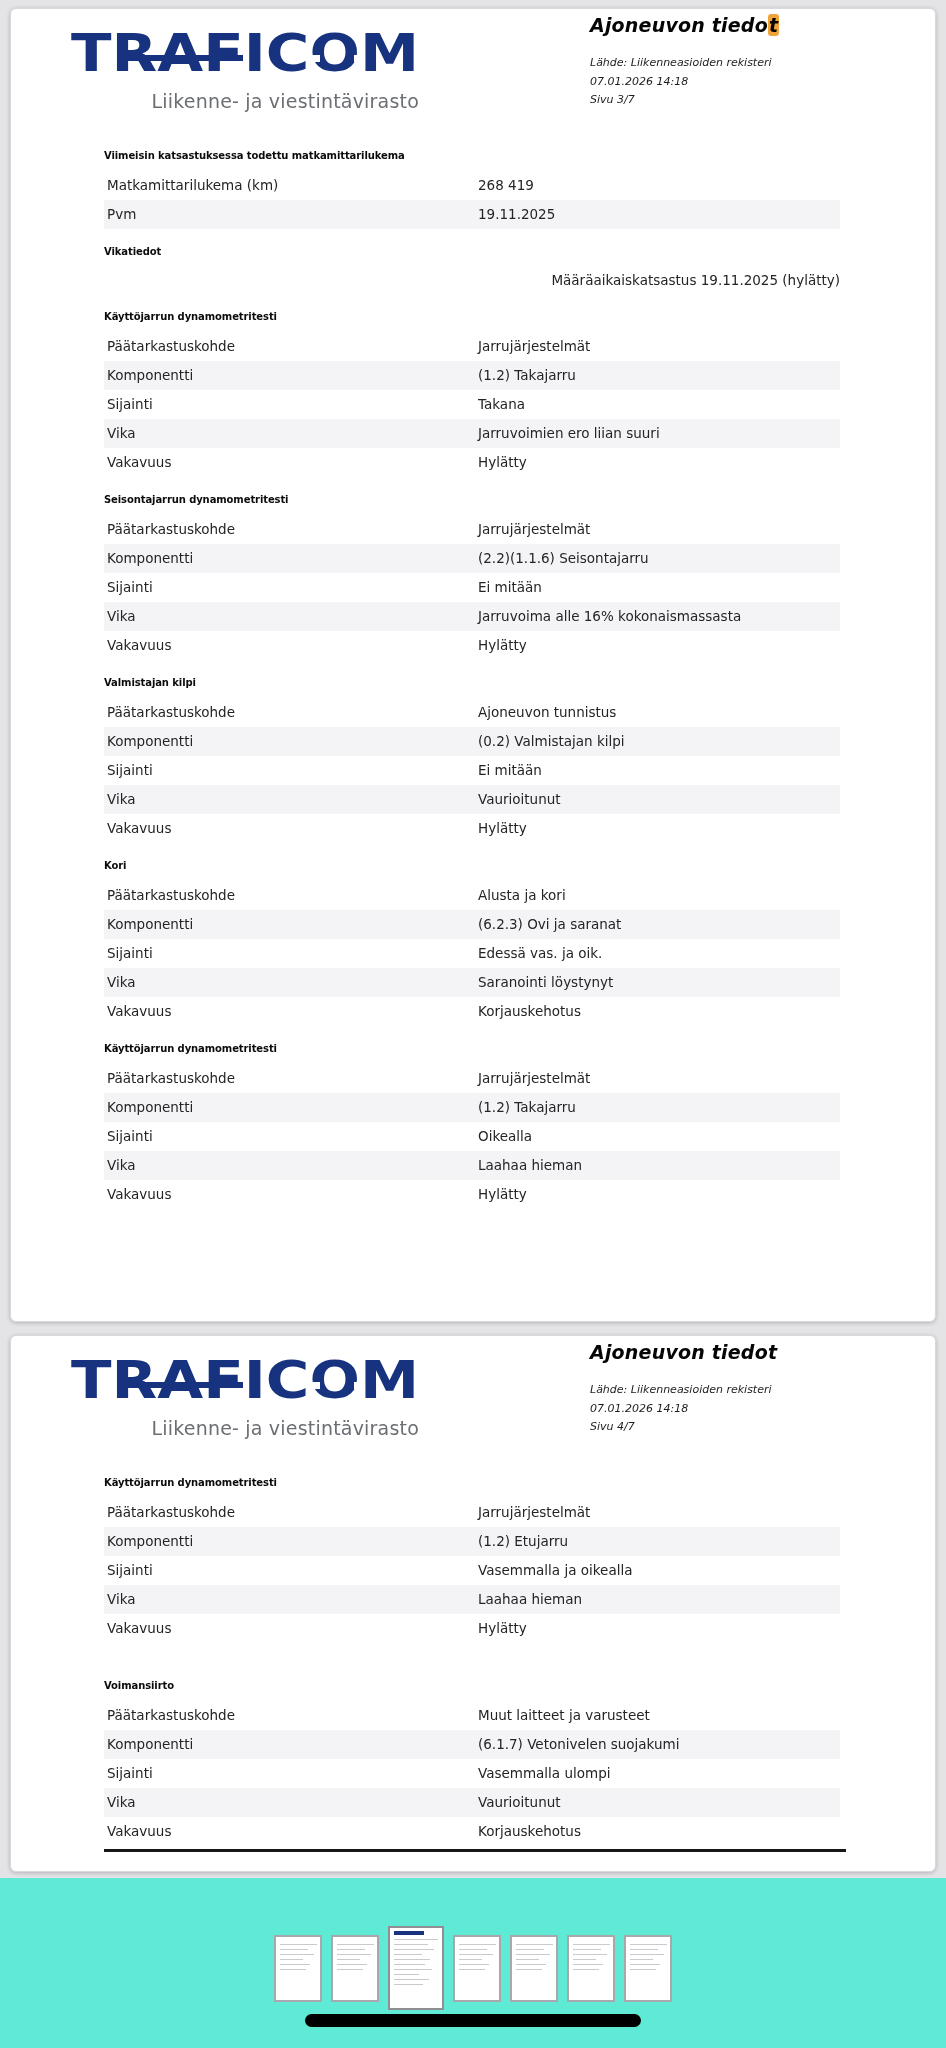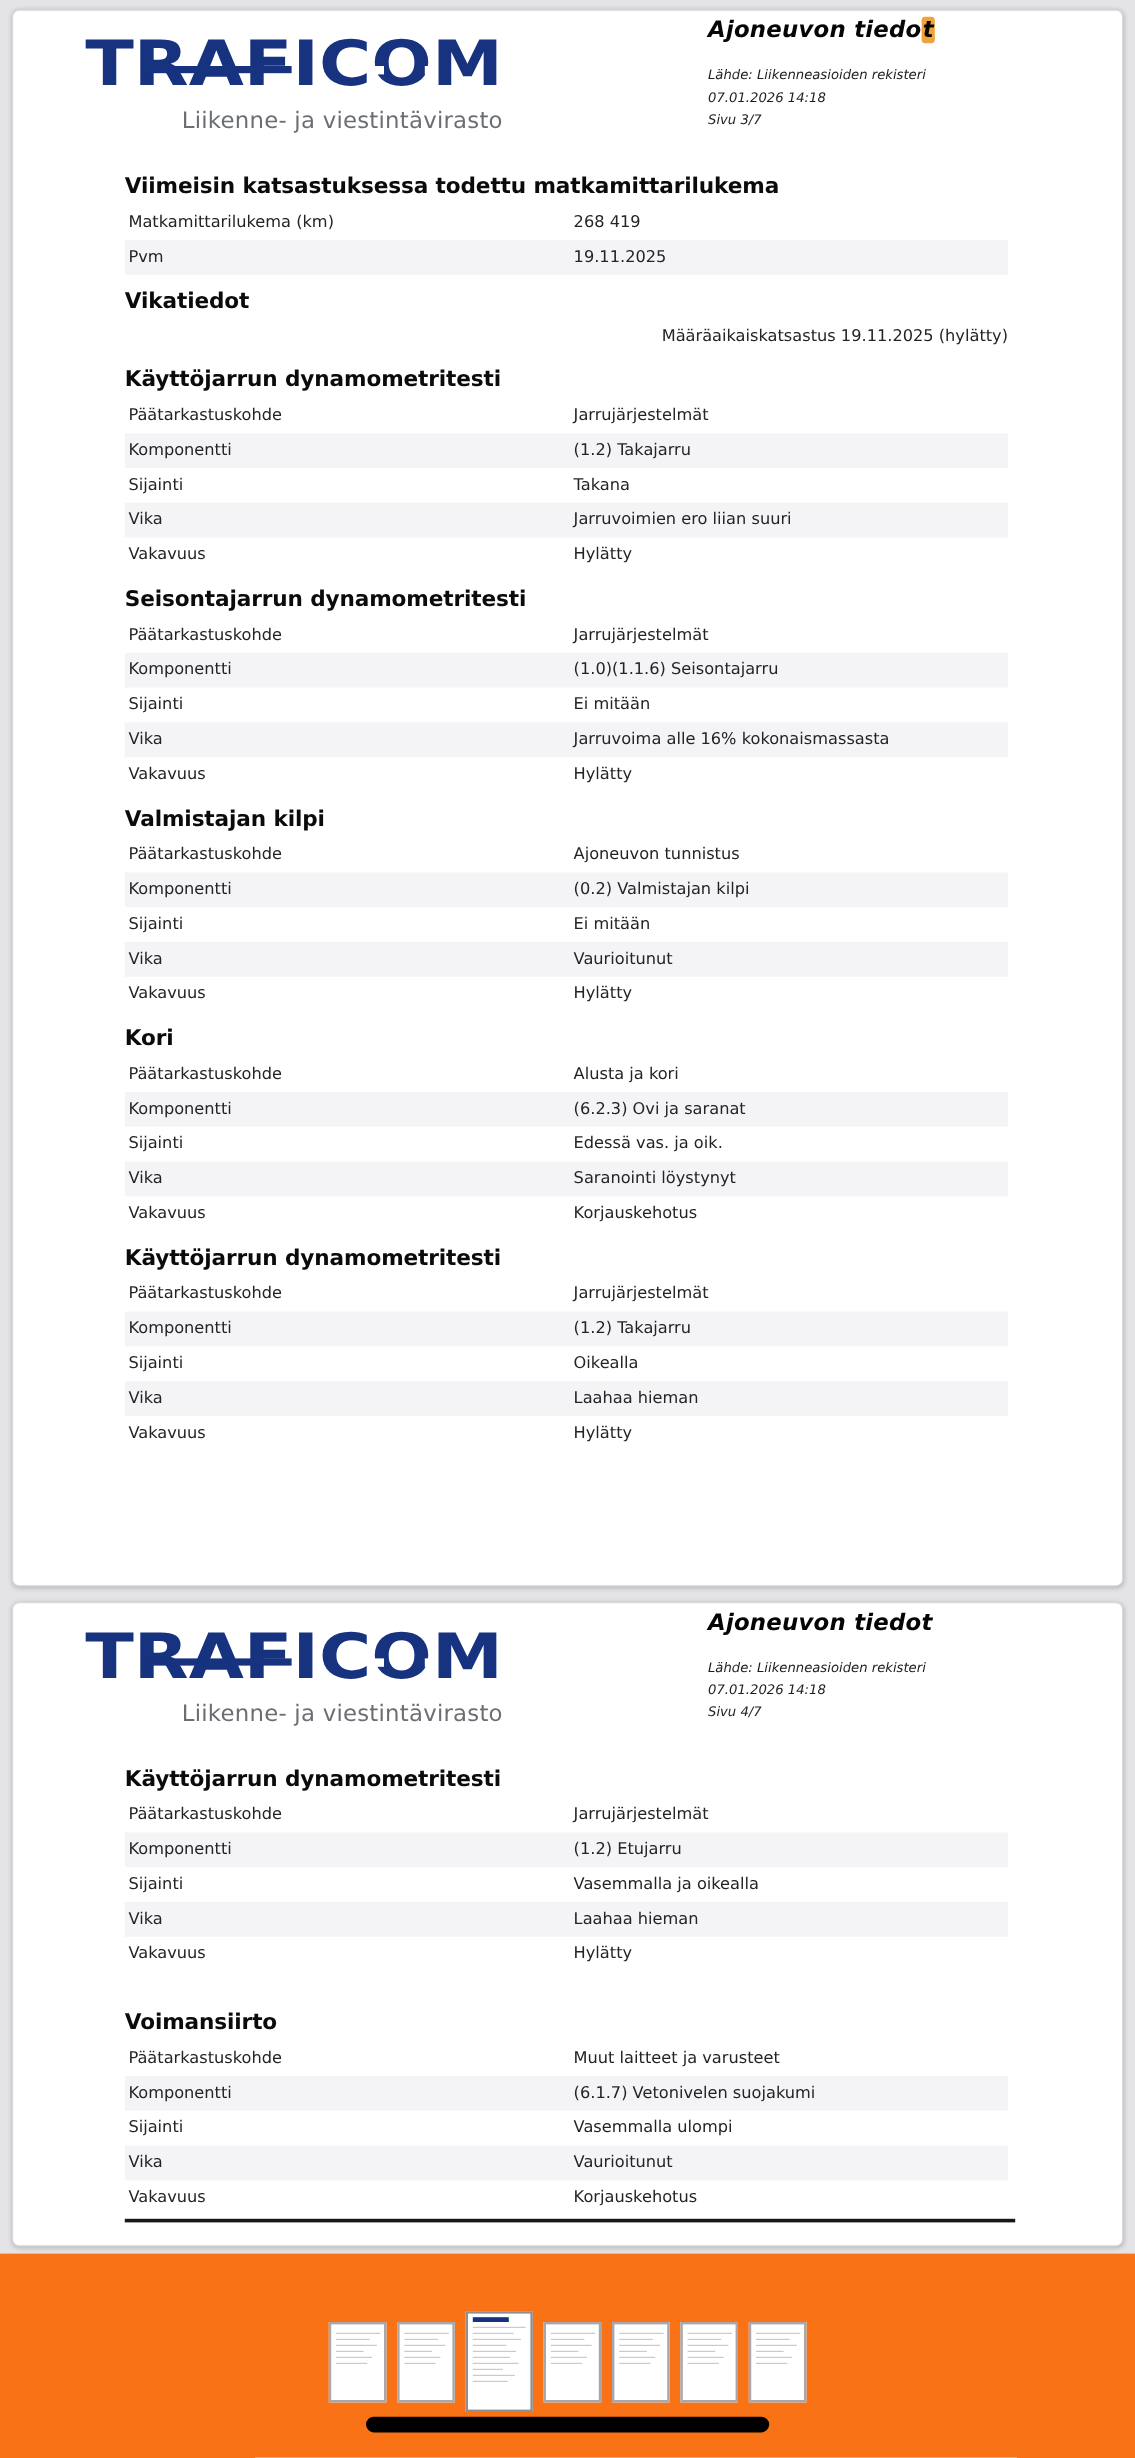--- a/index.html
+++ b/index.html
@@ -1,34 +1,34 @@
 <!DOCTYPE html>
 <html><head>
 <meta charset="utf-8">
 <style>
   html,body{margin:0;padding:0;}
   body{width:946px;height:2048px;font-family:"DejaVu Sans","Liberation Sans",sans-serif;background:#ffffff;}
-  .screen{position:relative;width:946px;height:2048px;overflow:hidden;background:#f97316;}
+  .screen{position:relative;width:946px;height:2048px;overflow:hidden;background:#5eead4;}
   .backdrop{position:absolute;left:0;top:0;width:946px;height:1878px;background:#e4e4e6;}
 
   .page-card{position:absolute;left:10px;width:926px;background:#ffffff;border:1px solid #d9d9db;
              border-radius:6px;box-shadow:0 1px 4px rgba(0,0,0,0.22);z-index:2;box-sizing:border-box;}
   #page-card-3{top:8px;height:1314px;}
   #page-card-4{top:1335px;height:537px;}
 
   .card-header{position:relative;height:100px;}
   .logo-block{margin-left:60px;padding-top:20px;width:348px;}
   .logo-sub{margin-top:6px;text-align:right;font-size:19px;line-height:24px;color:#6b6e73;letter-spacing:0.2px;}
   .meta-block{position:absolute;left:579px;top:4px;width:340px;font-style:italic;}
   .doc-title{font-size:19px;line-height:24px;font-weight:bold;color:#050505;letter-spacing:0.2px;}
   .title-match{background:#f0a33a;border-radius:3px;padding:0 1px;}
   .meta-lines{margin-top:17px;font-size:11px;line-height:18.5px;color:#1d1d1f;}
 
   .sections{margin-left:93px;width:736px;}
-  .section h2{margin:12px 0 4px;font-size:18px;line-height:22px;font-weight:bold;color:#0b0b0c;letter-spacing:-0.1px;}
+  .section h2{margin:12px 0 4px;font-size:10px;line-height:22px;font-weight:bold;color:#0b0b0c;letter-spacing:-0.1px;}
   .sections > .section:first-child h2{margin-top:36px;}
   .section.gap-before h2{margin-top:32px;}
   .rowtable{width:100%;}
   .row{display:flex;height:29px;line-height:29px;font-size:13.5px;color:#242426;}
   .row:nth-child(even){background:#f4f4f6;}
   .row .lbl{width:374px;padding-left:3px;box-sizing:border-box;white-space:nowrap;}
   .row .val{flex:1;white-space:nowrap;}
   .note-row{height:27px;line-height:27px;font-size:13.5px;color:#242426;padding-left:9px;text-align:right;}
   .end-rule{border:none;border-top:3px solid #17171a;width:742px;margin:3px 0 0 0;}
 
@@ -116,21 +116,21 @@
         </div>
         <div class="section">
           <h2>Seisontajarrun dynamometritesti</h2>
           <div class="rowtable">
             <div class="row">
               <div class="lbl">Päätarkastuskohde</div>
               <div class="val">Jarrujärjestelmät</div>
             </div>
             <div class="row">
               <div class="lbl">Komponentti</div>
-              <div class="val">(1.0)(1.1.6) Seisontajarru</div>
+              <div class="val">(2.2)(1.1.6) Seisontajarru</div>
             </div>
             <div class="row">
               <div class="lbl">Sijainti</div>
               <div class="val">Ei mitään</div>
             </div>
             <div class="row">
               <div class="lbl">Vika</div>
               <div class="val">Jarruvoima alle 16% kokonaismassasta</div>
             </div>
             <div class="row">

